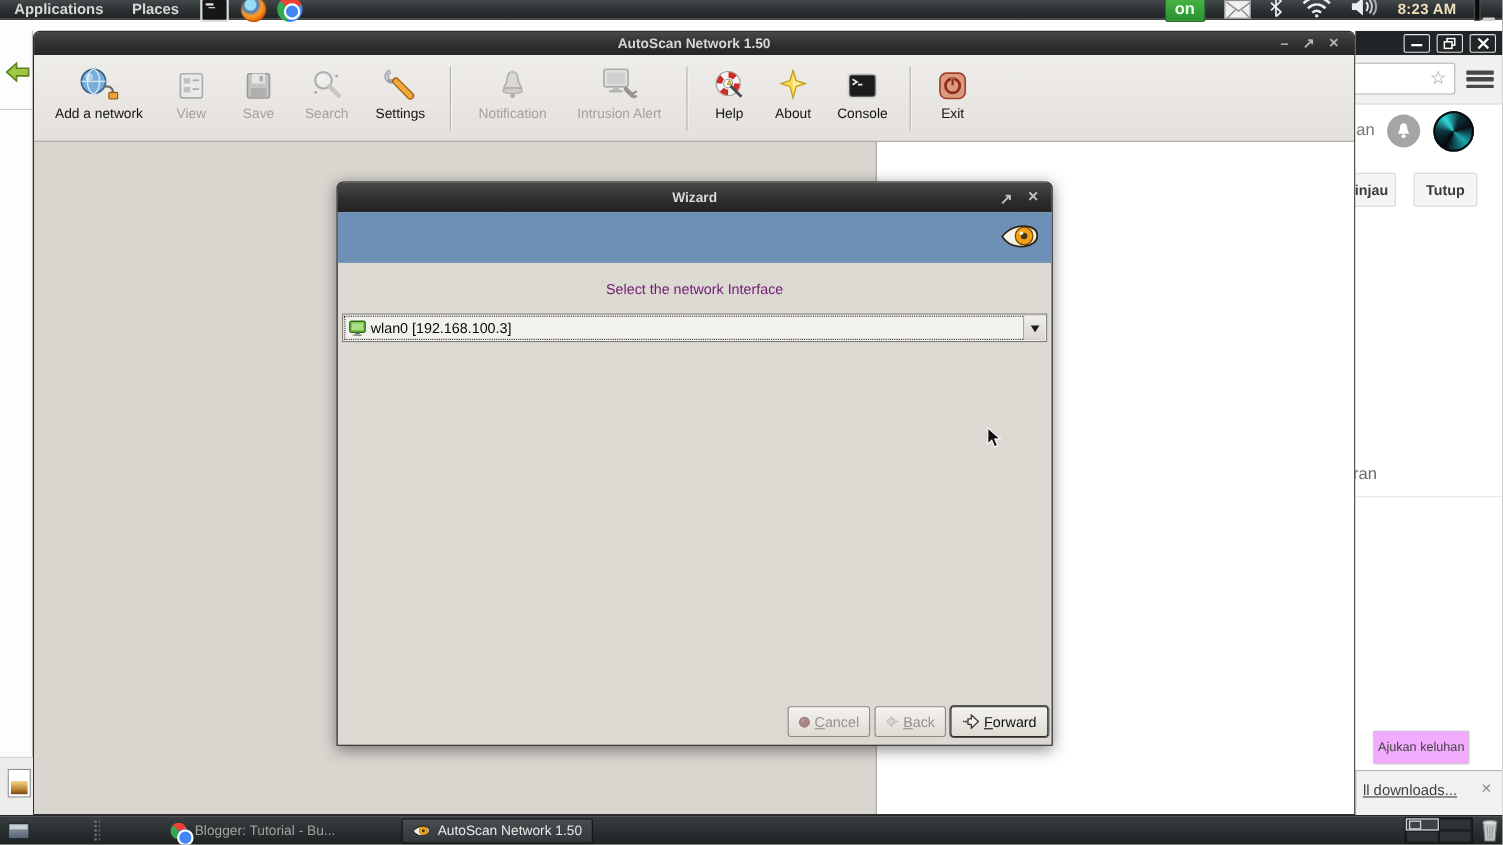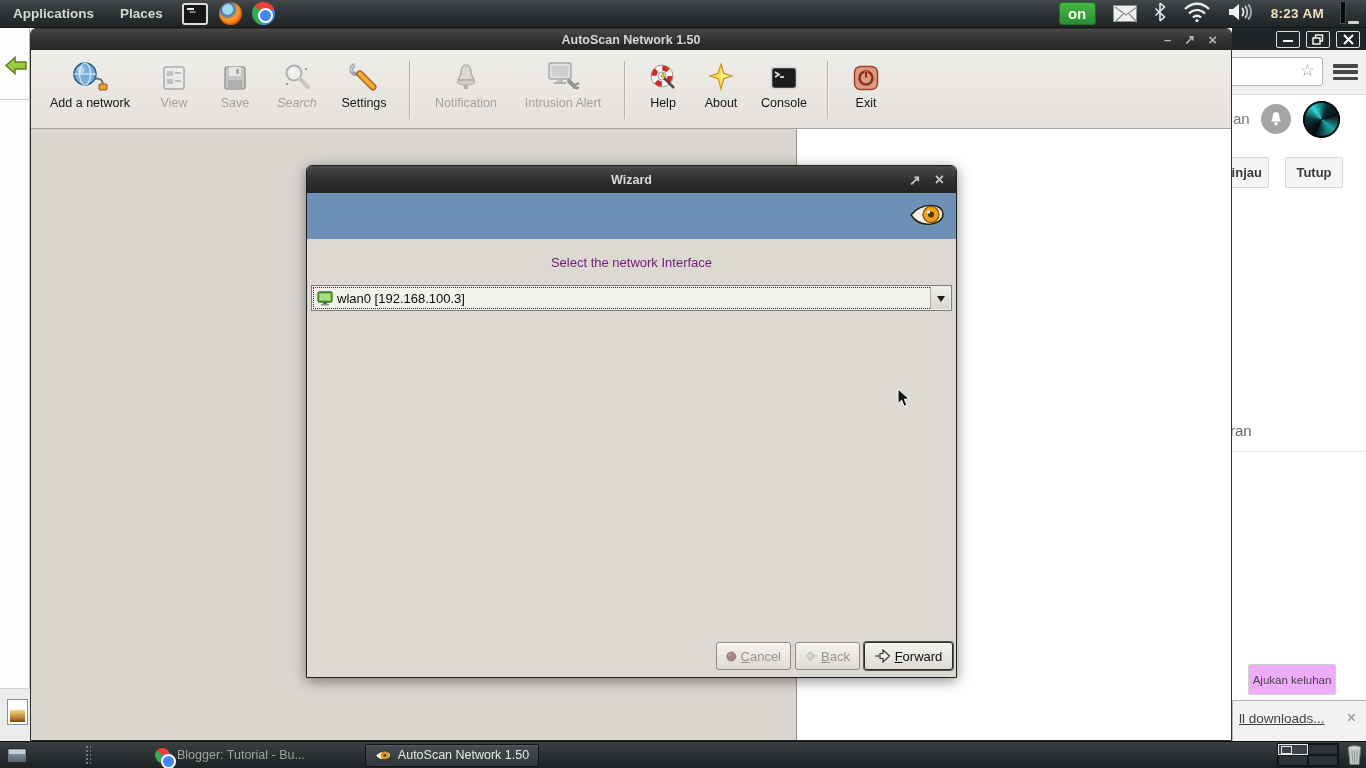--- a/index.html
+++ b/index.html
@@ -1,21 +1,21 @@
 <!DOCTYPE html>
 <html><head>
 <meta charset="utf-8">
 <style>
   * { margin:0; padding:0; box-sizing:border-box; }
   html,body { width:1366px; height:768px; }
   body { font-family:"Liberation Sans",sans-serif; background:#555; }
   .screen { position:relative; width:1366px; height:768px; overflow:hidden; background:#fff; }
 
   
-  .panel { position:absolute; left:0; top:0; width:1366px; height:28px; z-index:60;
+  .panel { position:absolute; left:0; top:0; width:1366px; height:18px; z-index:60;
     background:linear-gradient(#43484a,#2b3032 55%,#212526); display:flex; align-items:center;
     color:#d5d9d3; border-bottom:1px solid #151818; }
   .panel-menu { font-weight:bold; font-size:13.5px; padding:0 13px; cursor:default; }
   .p-term { width:26px; height:22px; margin-left:6px; background:#161616; border:2px solid #dcdcdc; border-radius:3px; position:relative; }
   .p-term::after { content:""; position:absolute; left:3px; top:3px; width:7px; height:2px; background:#e8e8e8; box-shadow:2px 3px 0 -0.5px #e8e8e8; }
   .p-ff { width:23px; height:23px; margin-left:11px; border-radius:50%;
     background:radial-gradient(circle at 38% 32%, #9adcf5 0 22%, #4a79b8 30%, #ff9c2a 48%, #e66000 78%, #9c3d00); box-shadow:inset 0 0 2px #5a2a00; }
   .p-ch { width:23px; height:23px; margin-left:10px; border-radius:50%; position:relative;
     background:conic-gradient(from -50deg, #ea4335 0 33%, #4285f4 0 66%, #34a853 0 100%); }
   .p-ch::after { content:""; position:absolute; left:6px; top:6px; width:11px; height:11px; border-radius:50%;
@@ -245,21 +245,21 @@
         <span class="tb-ico">
           <svg width="24" height="26" viewBox="0 0 24 26">
               <rect x="2" y="2" width="20" height="22" rx="2" fill="#9aa1a9" stroke="#474d54" stroke-width="1.5"></rect>
               <rect x="6" y="2" width="12" height="9" fill="#dde2e7"></rect>
               <rect x="13" y="4" width="3" height="5" fill="#6b7077"></rect>
               <rect x="5" y="15" width="14" height="9" fill="#70767d"></rect>
             </svg>
         </span>
         <span class="tb-label">Save</span>
       </div>
-      <div class="tb-item disabled" style="width:64px;font-style:italic;">
+      <div class="tb-item disabled" style="width:64px;">
         <span class="tb-ico">
           <svg width="28" height="28" viewBox="0 0 28 28">
               <circle cx="11" cy="10" r="7.5" fill="#eaf1f7" stroke="#5b7a99" stroke-width="2"></circle>
               <circle cx="9" cy="8" r="3" fill="#ffffff" opacity="0.8"></circle>
               <line x1="16.5" y1="15.5" x2="25" y2="24" stroke="#c8a24a" stroke-width="4" stroke-linecap="round"></line>
               <circle cx="23" cy="6" r="1.2" fill="#555"></circle>
               <circle cx="4" cy="21" r="1.2" fill="#555"></circle>
             </svg>
         </span>
         <span class="tb-label">Search</span>

